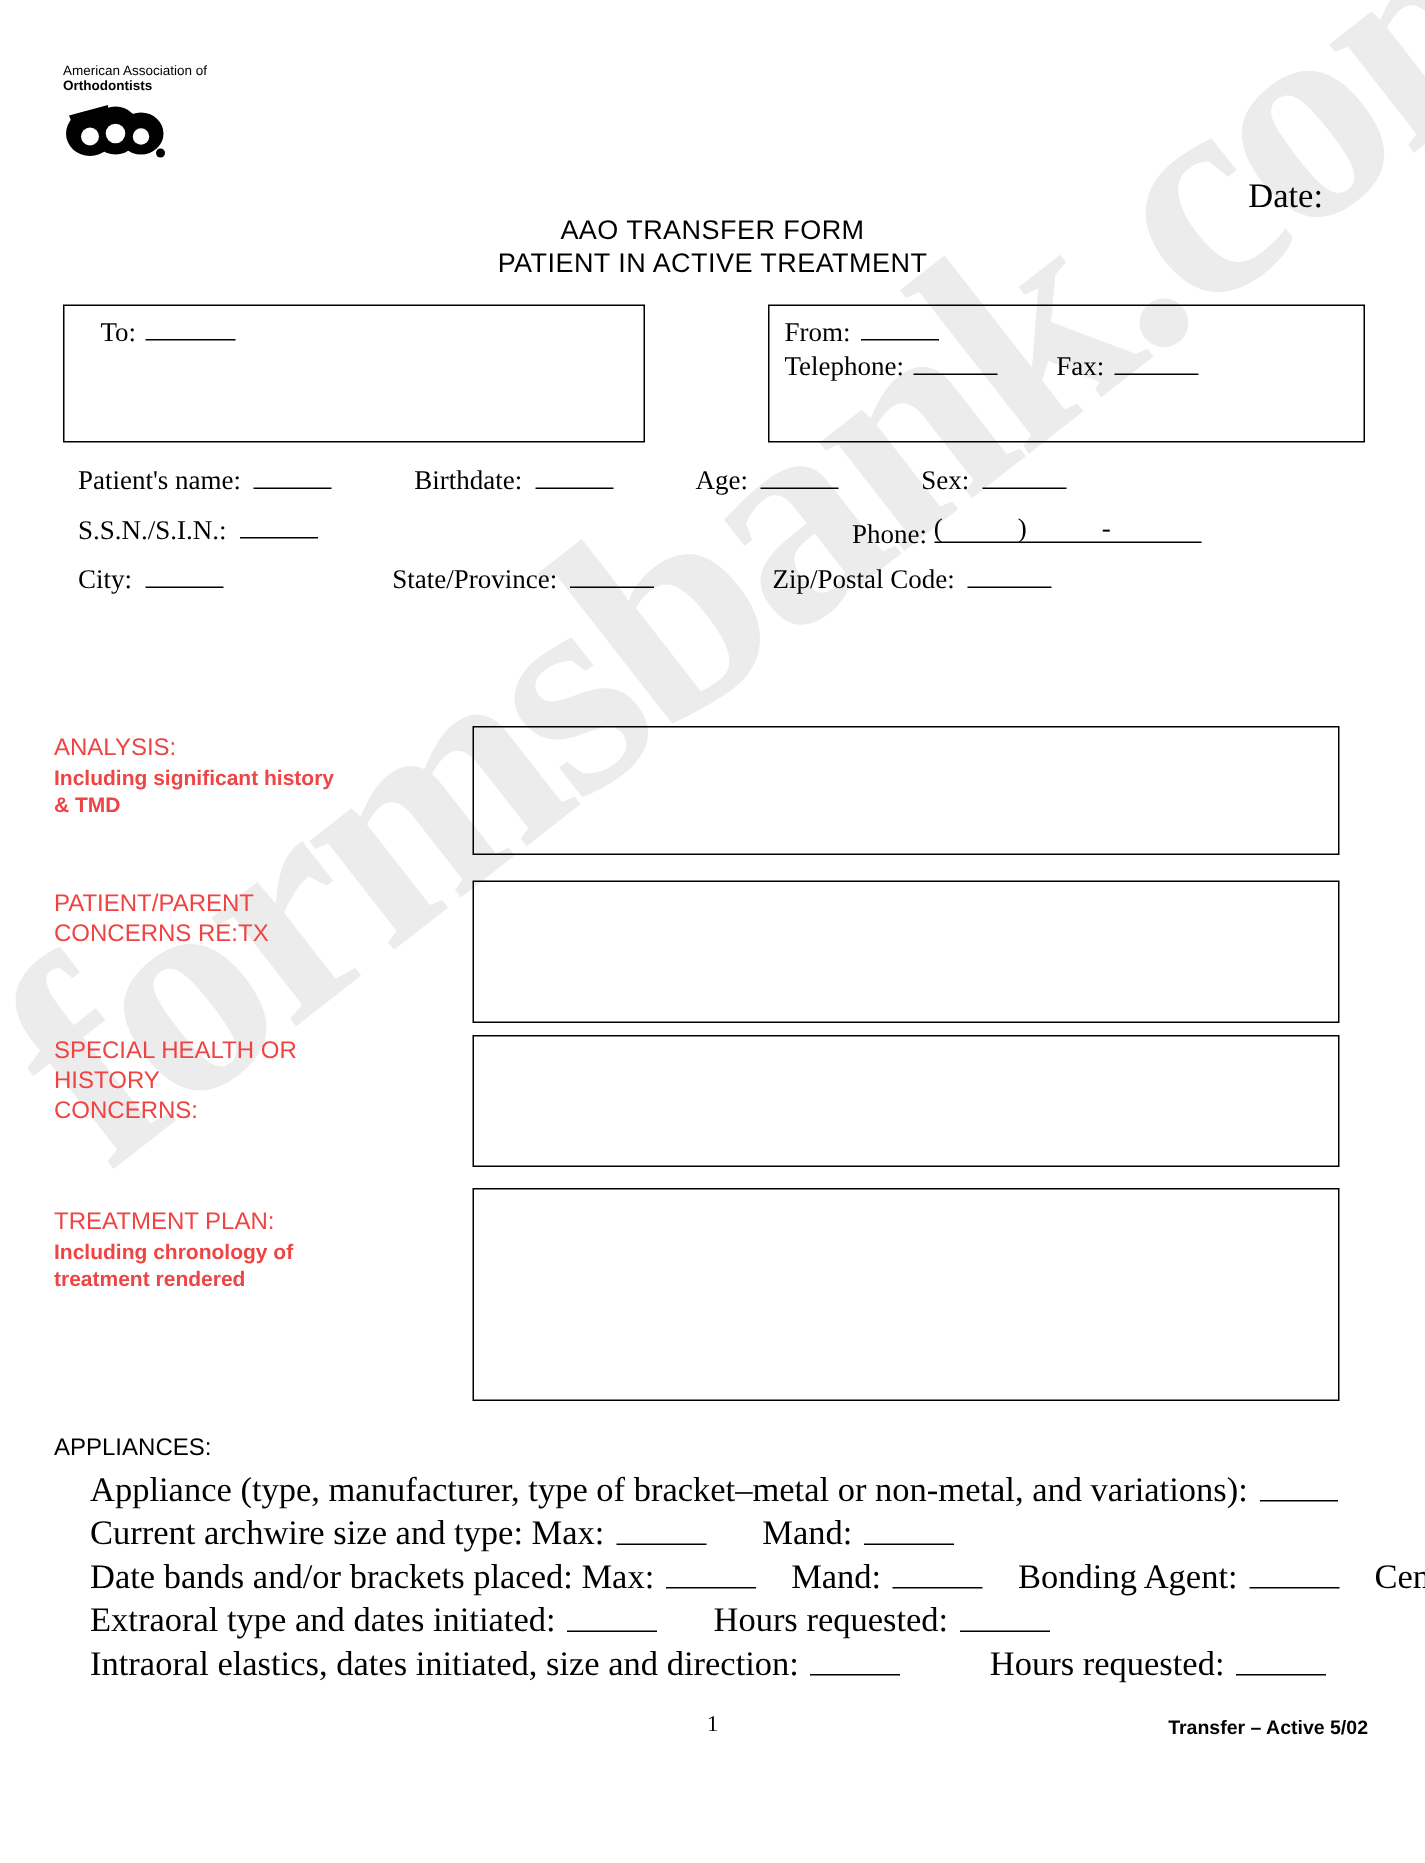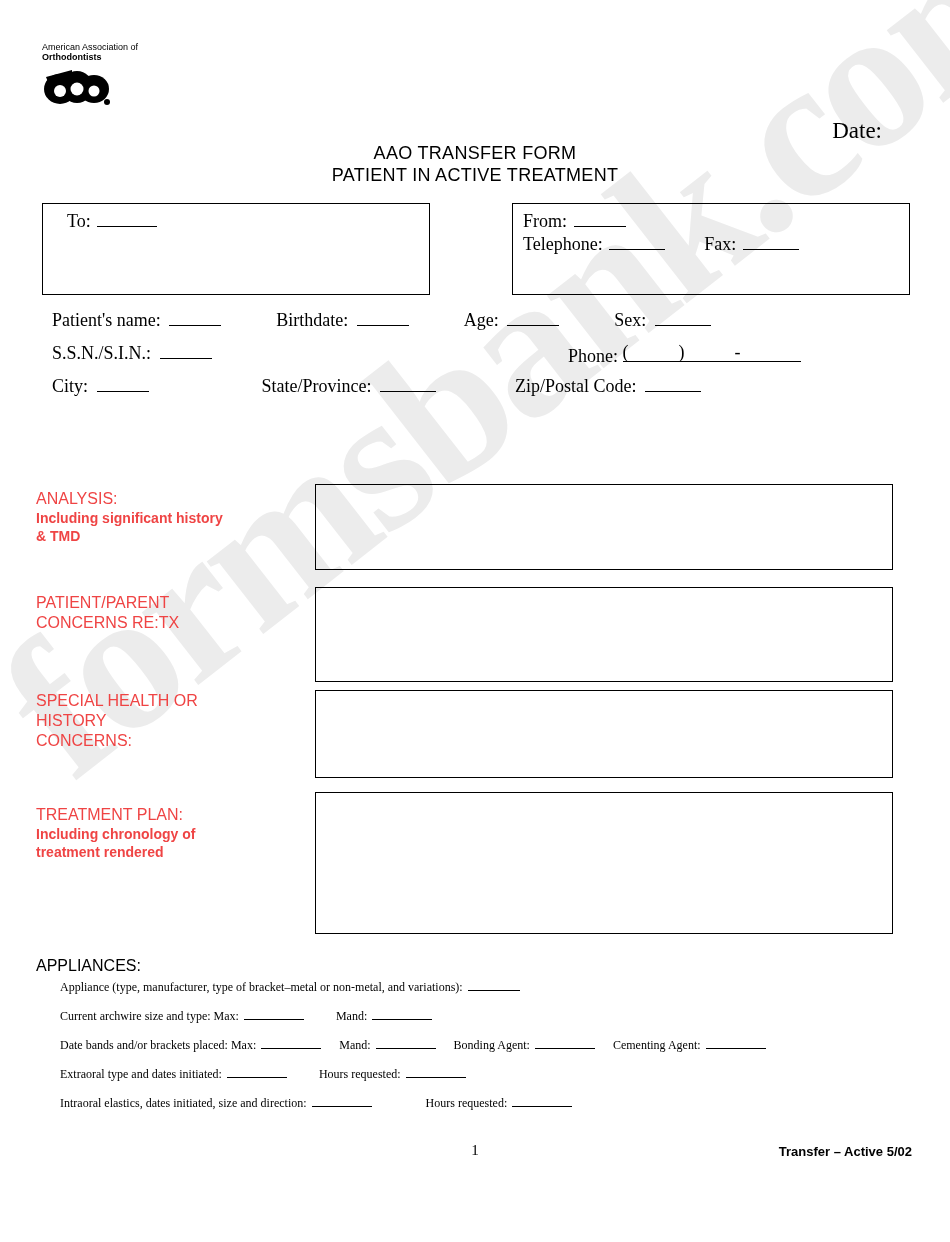--- a/index.html
+++ b/index.html
@@ -186,21 +186,21 @@
     left: 36px;
     top: 957px;
     font-family: "Liberation Sans", sans-serif;
     font-size: 16px;
   }
   #appliances-list {
     position: absolute;
     left: 60px;
     top: 980px;
     width: 880px;
-    font-size: 12px;
+    font-size: 23px;
   }
   #appliances-list .ap-row {
     height: 29px;
     white-space: nowrap;
   }
   .gap-s  { display: inline-block; width: 10px; }
   .gap-m  { display: inline-block; width: 24px; }
   .gap-l  { display: inline-block; width: 46px; }
 
   

